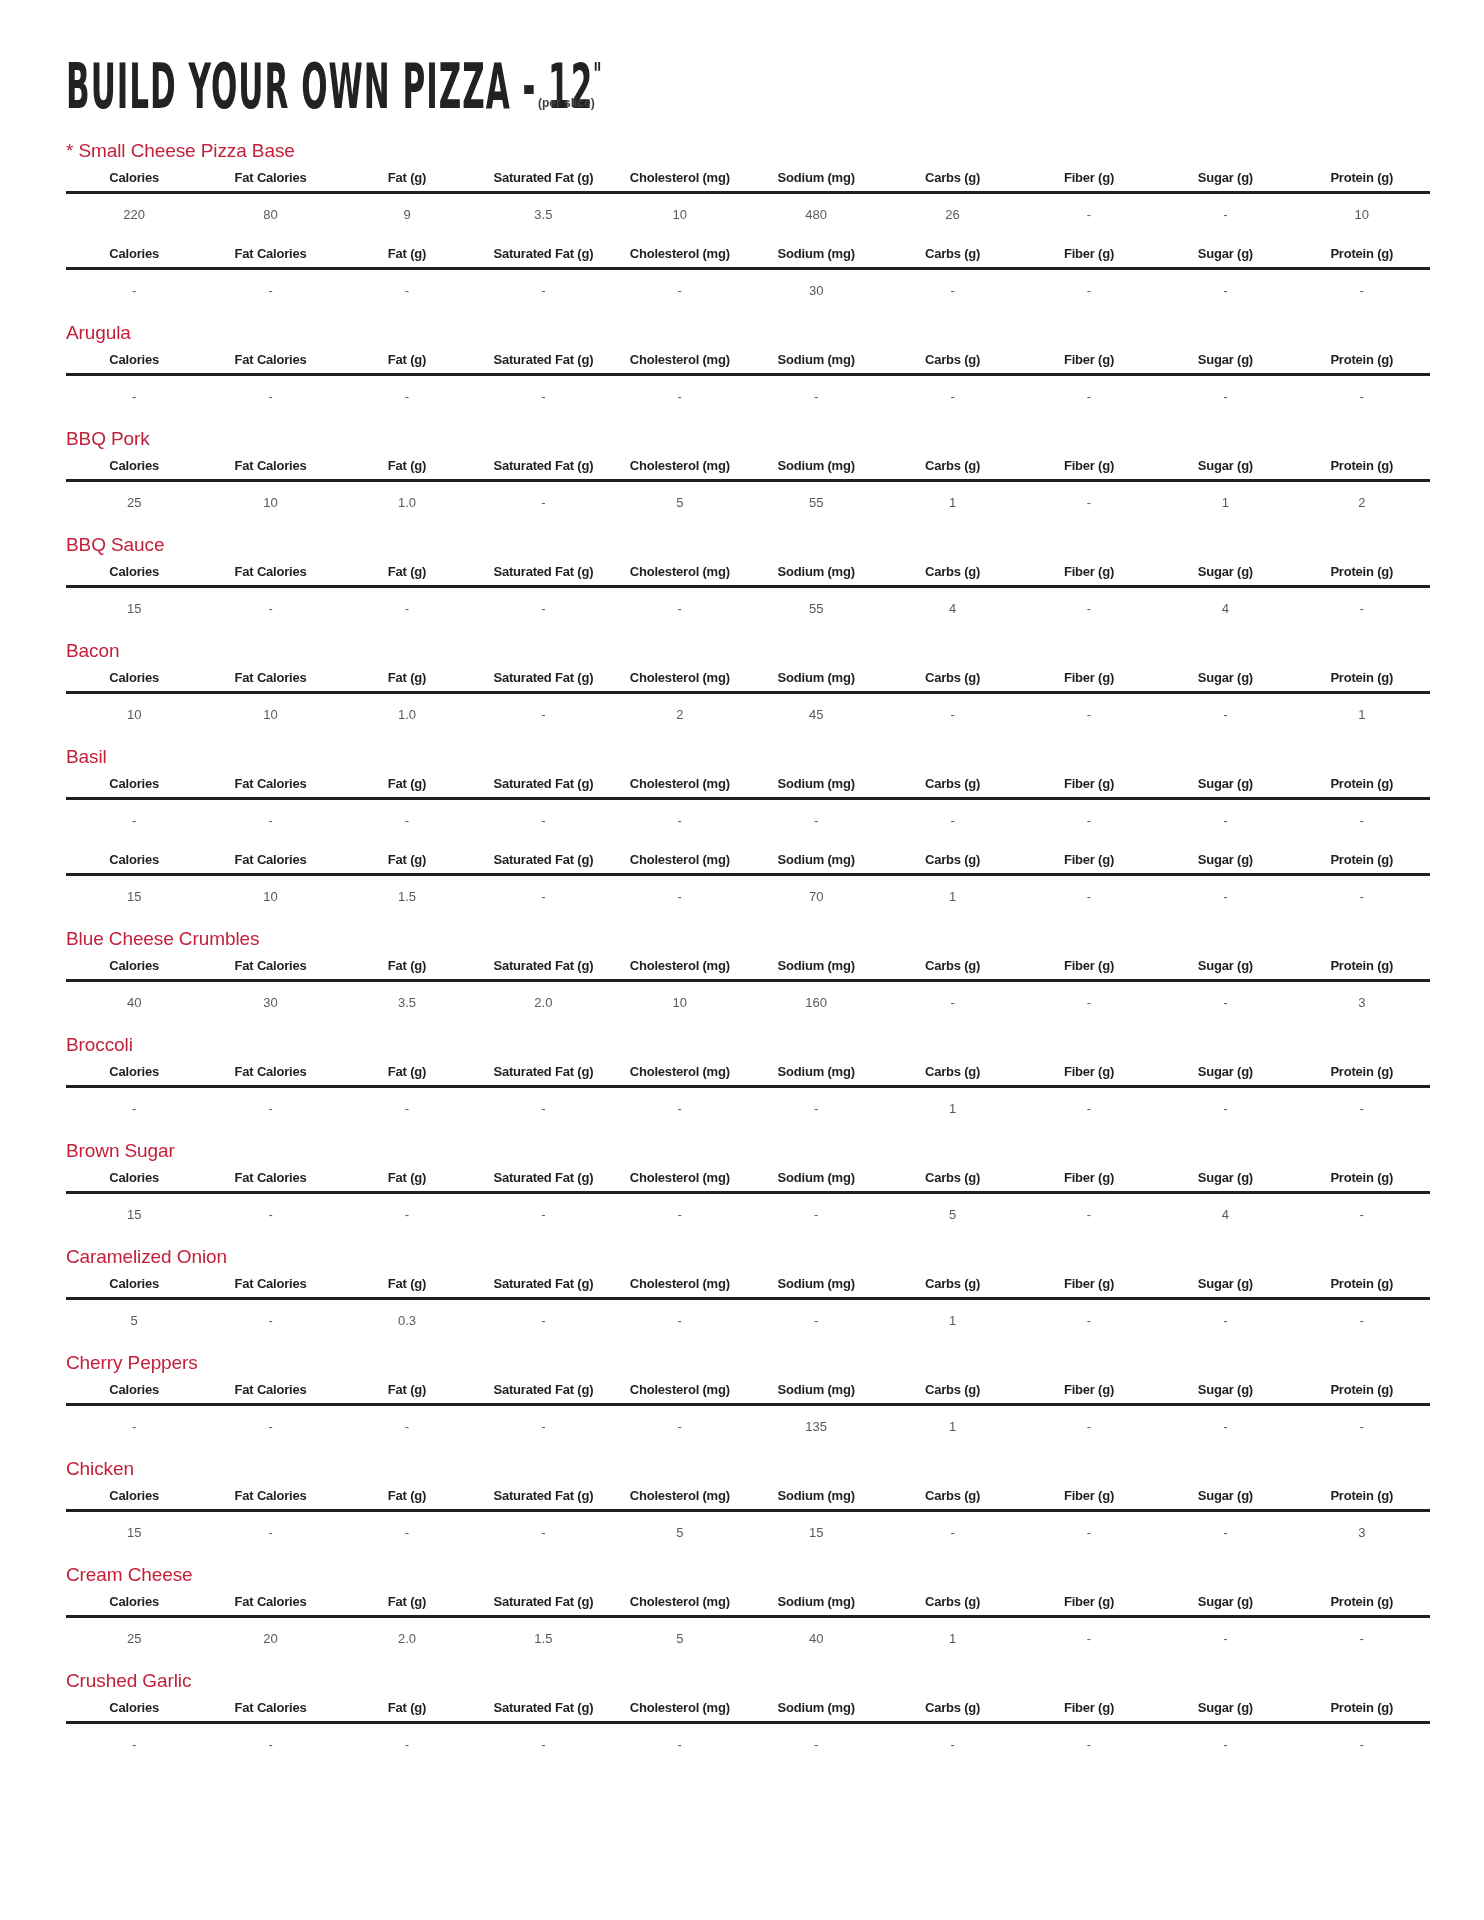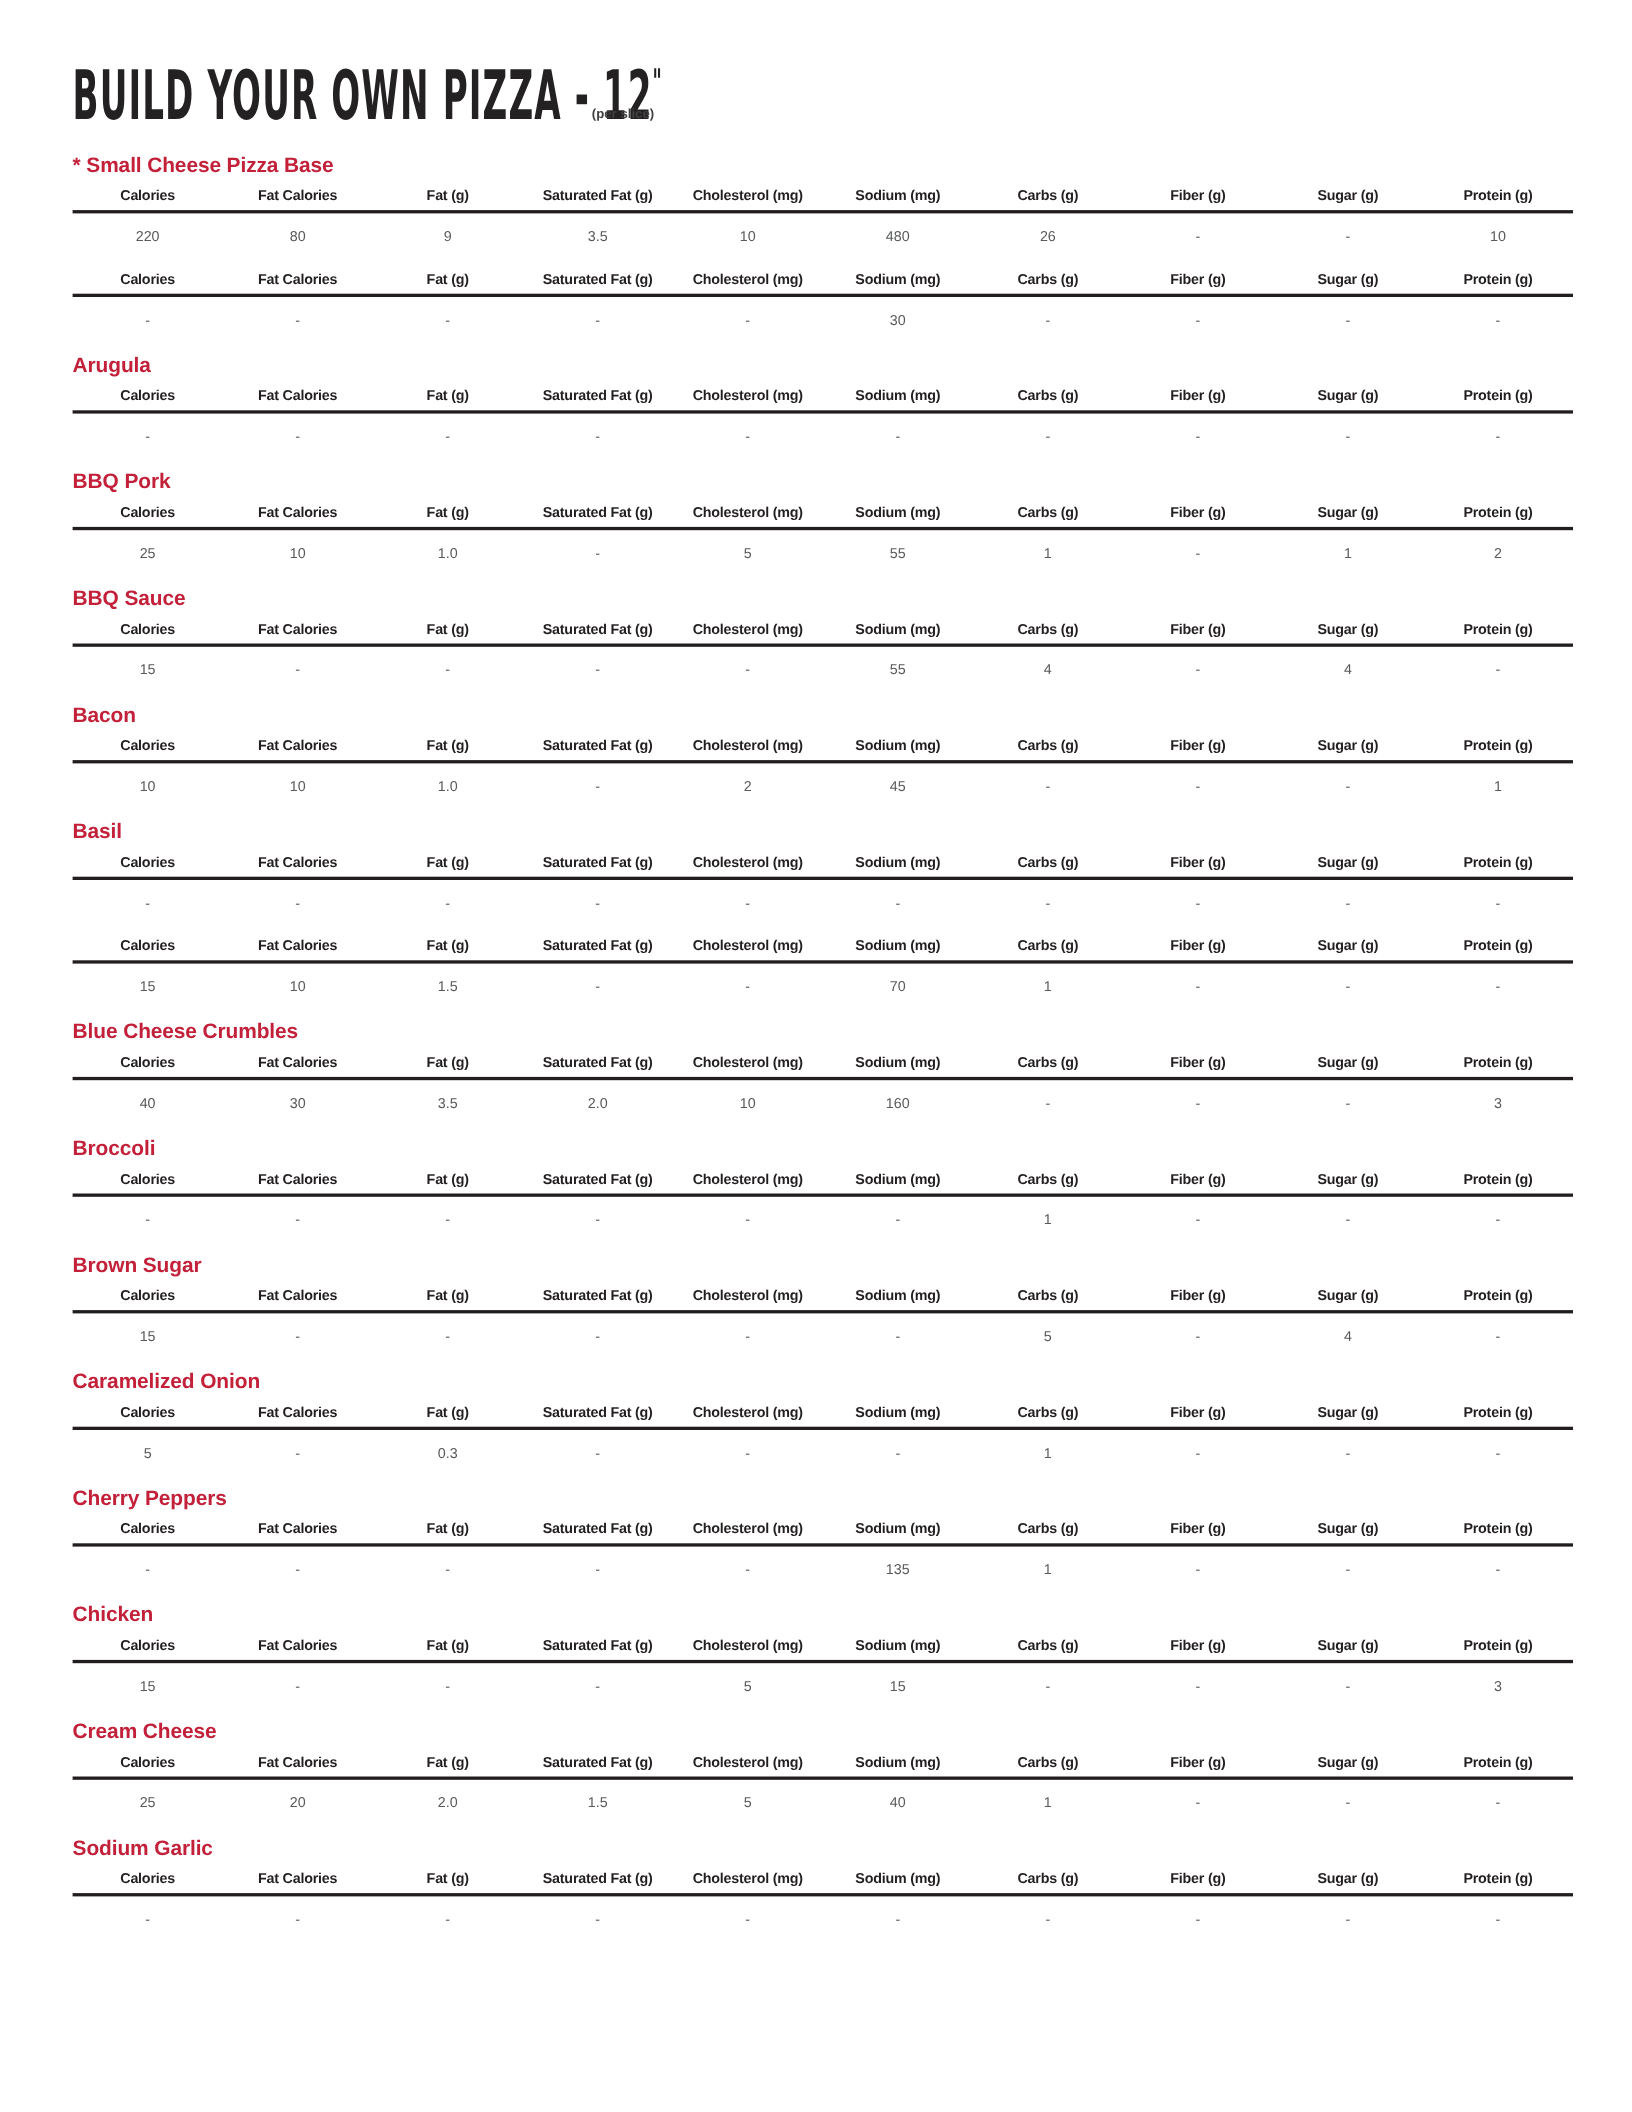--- a/index.html
+++ b/index.html
@@ -32,21 +32,21 @@
     font-size:12px; color:#414042;font-weight:bold;
   }
 
   
   .sections { margin-top:22px; }
   section.ingredient { margin-bottom:24px; }
   h2.ing-name {
     color:var(--red,#c3203a);
     font-size:19px;
     line-height:22px;
-    font-weight:bold;
+    font-weight:normal;
     letter-spacing:-0.1px;
     margin-bottom:8px;
   }
   .thead {
     display:grid;
     grid-template-columns:repeat(10,1fr);
     border-bottom:3.5px solid var(--rule,#221e1f);
     padding-bottom:5px;
   }
   .th {
@@ -523,21 +523,21 @@
             <div class="td">40</div>
             <div class="td">1</div>
             <div class="td">-</div>
             <div class="td">-</div>
             <div class="td">-</div>
           </div>
     </div>
   </section>
 
   <section class="ingredient">
-    <h2 class="ing-name">Sodium Garlic</h2>
+    <h2 class="ing-name">Crushed Garlic</h2>
     <div>
       <div class="thead">
             <div class="th">Calories</div>
             <div class="th">Fat Calories</div>
             <div class="th">Fat (g)</div>
             <div class="th">Saturated Fat (g)</div>
             <div class="th">Cholesterol (mg)</div>
             <div class="th">Sodium (mg)</div>
             <div class="th">Carbs (g)</div>
             <div class="th">Fiber (g)</div>

